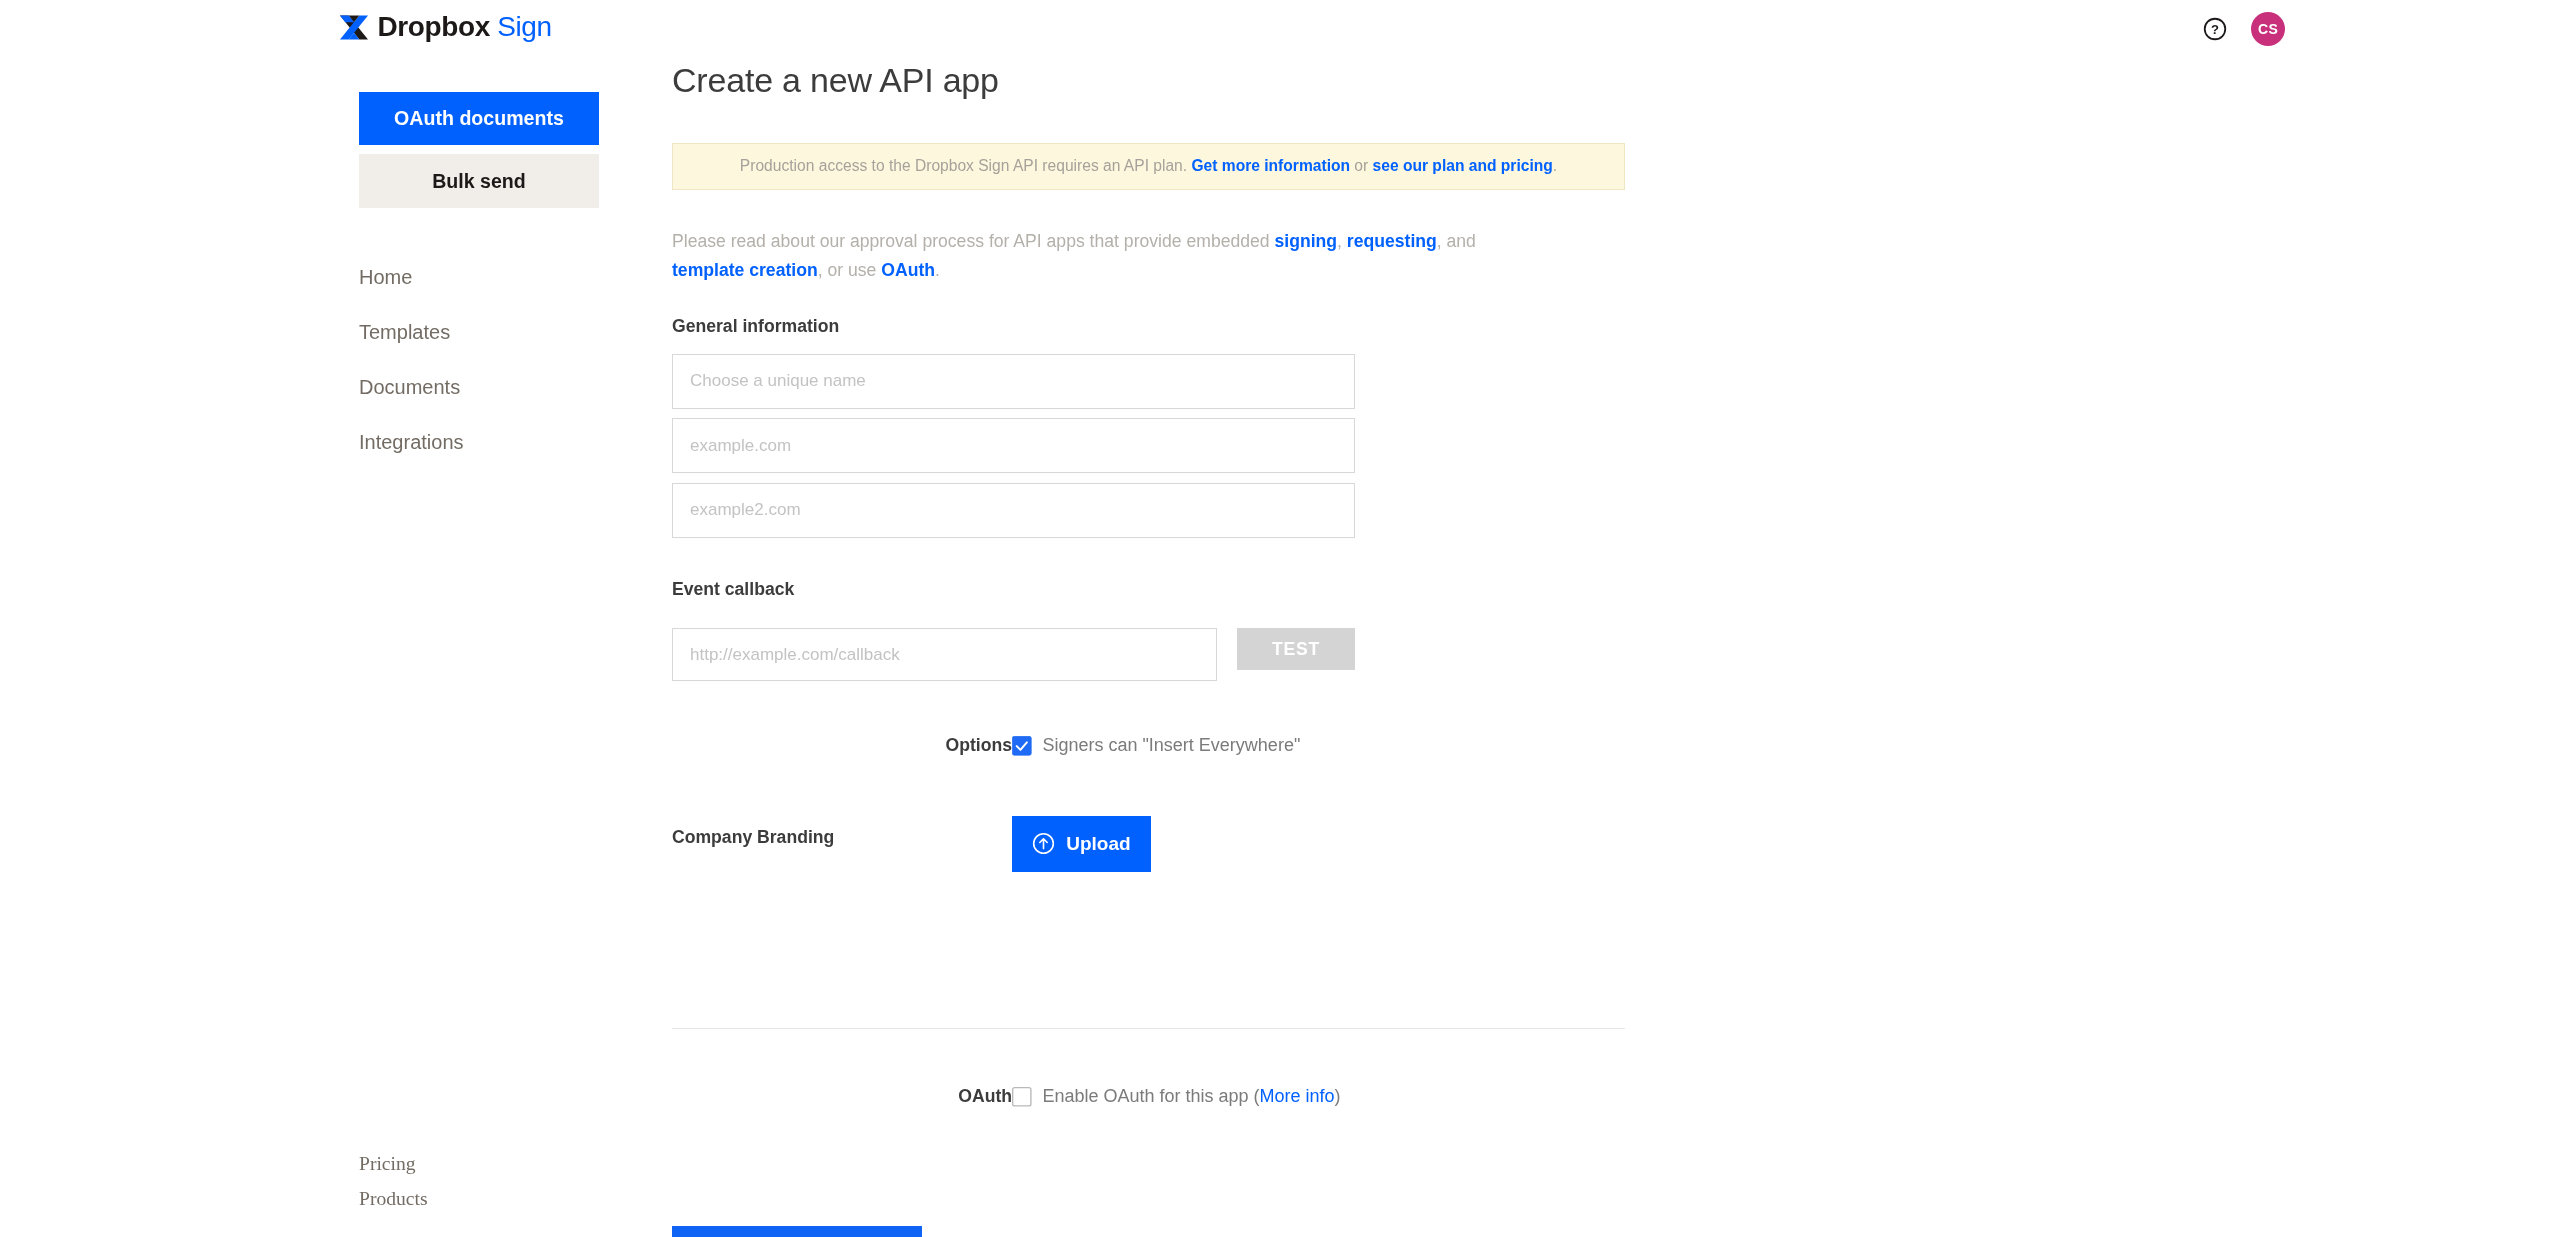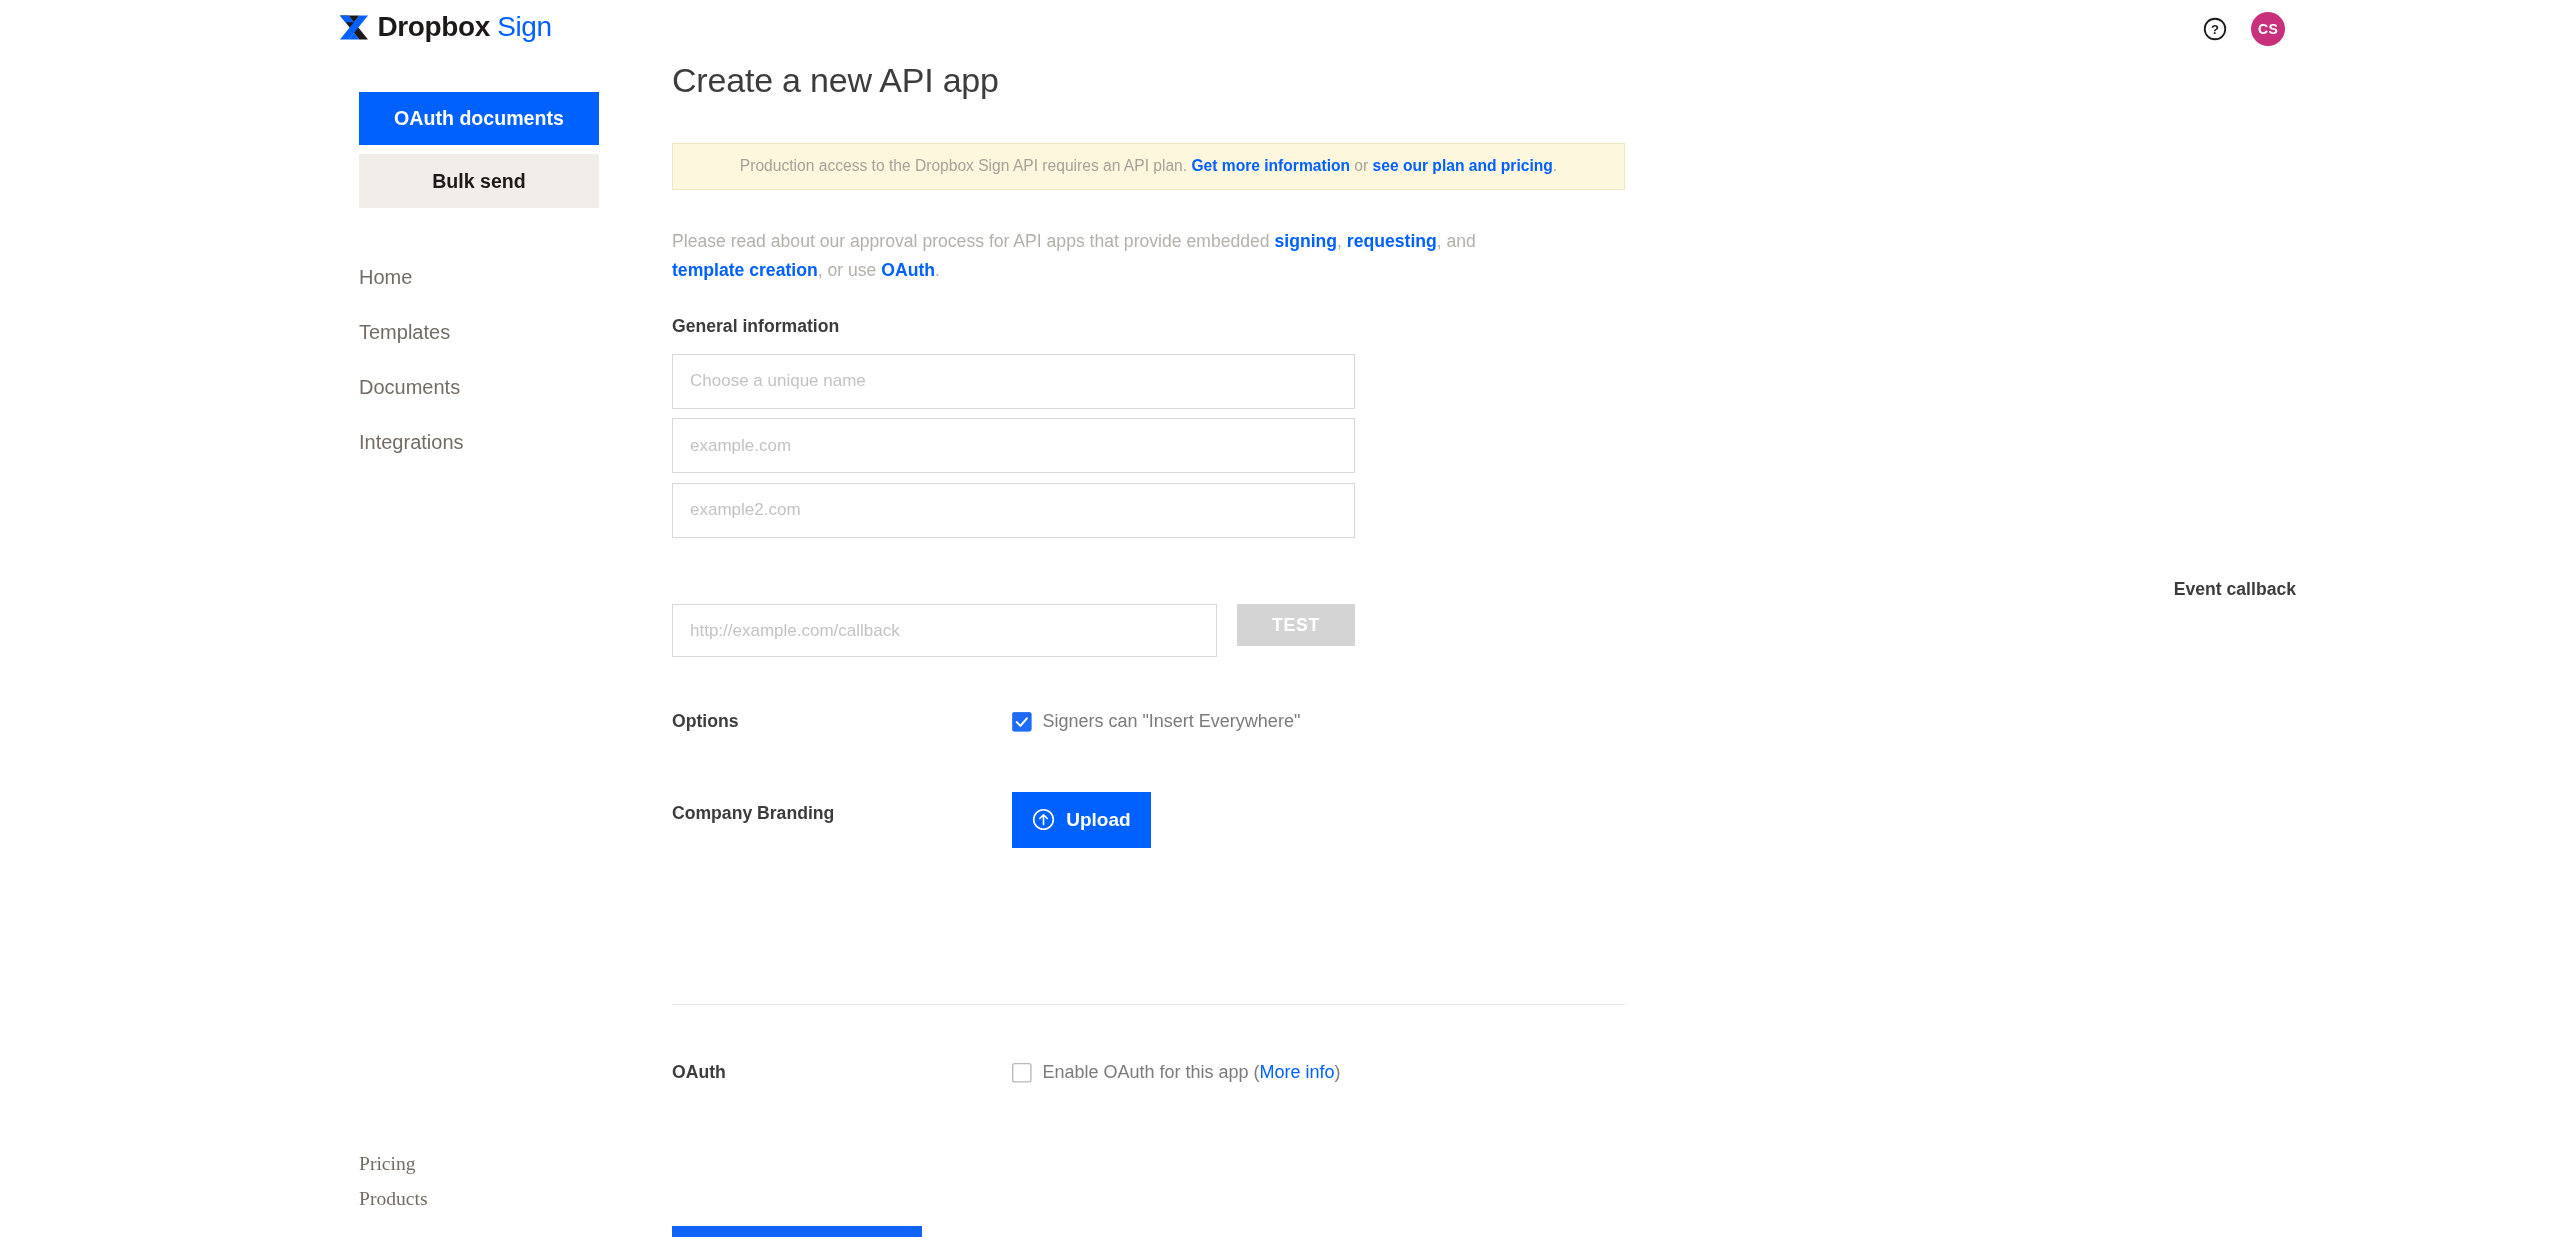--- a/index.html
+++ b/index.html
@@ -227,21 +227,21 @@
     font-family: inherit;
     font-size: 17px;
     color: #3c3c3c;
     padding: 0 17px;
     outline: none;
   }
   .field::placeholder { color: #c3c3c3; }
   .field + .field { margin-top: 9.5px; }
 
   .callback-block { margin-top: 43px; }
-  .callback-block .section-label { margin-bottom: 6px; text-align: right; }
+  .callback-block .section-label { margin-bottom: 30px; }
   .callback-row {
     display: flex;
     align-items: flex-start;
     gap: 20px;
   }
   .field-callback {
     width: 545px;
     height: 53px;
   }
   .btn-test {
@@ -255,20 +255,21 @@
     font-weight: 700;
     letter-spacing: 0.8px;
     cursor: default;
     padding: 0;
   }
 
   .opt-row {
     margin-top: 54px;
     display: flex;
     align-items: flex-start;
+    text-align: right;
   }
   .opt-label {
     width: 340px;
     flex: 0 0 340px;
     font-size: 17.6px;
     font-weight: 700;
     color: #3c3c3c;
     line-height: 21.6px;
   }
   .opt-control {

